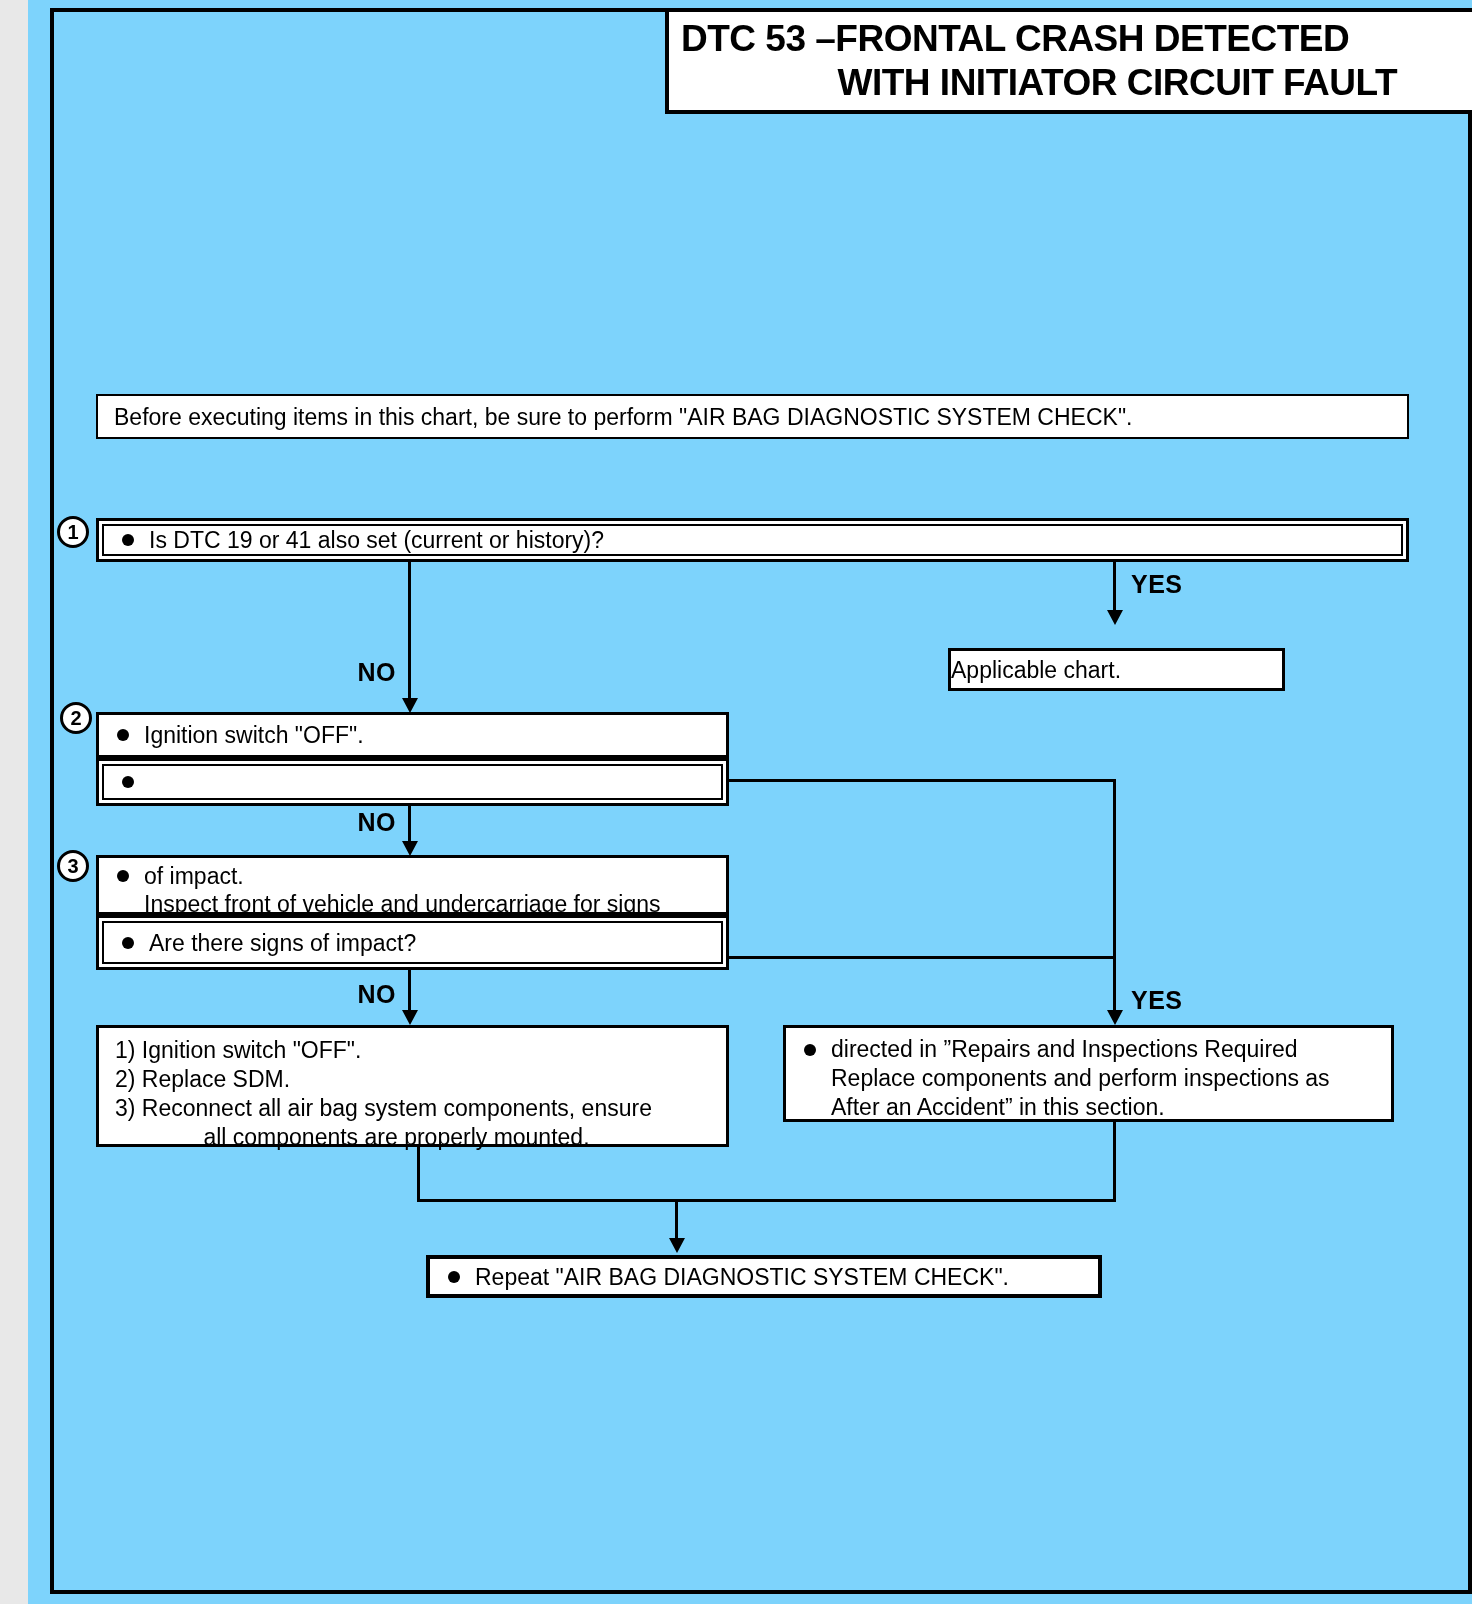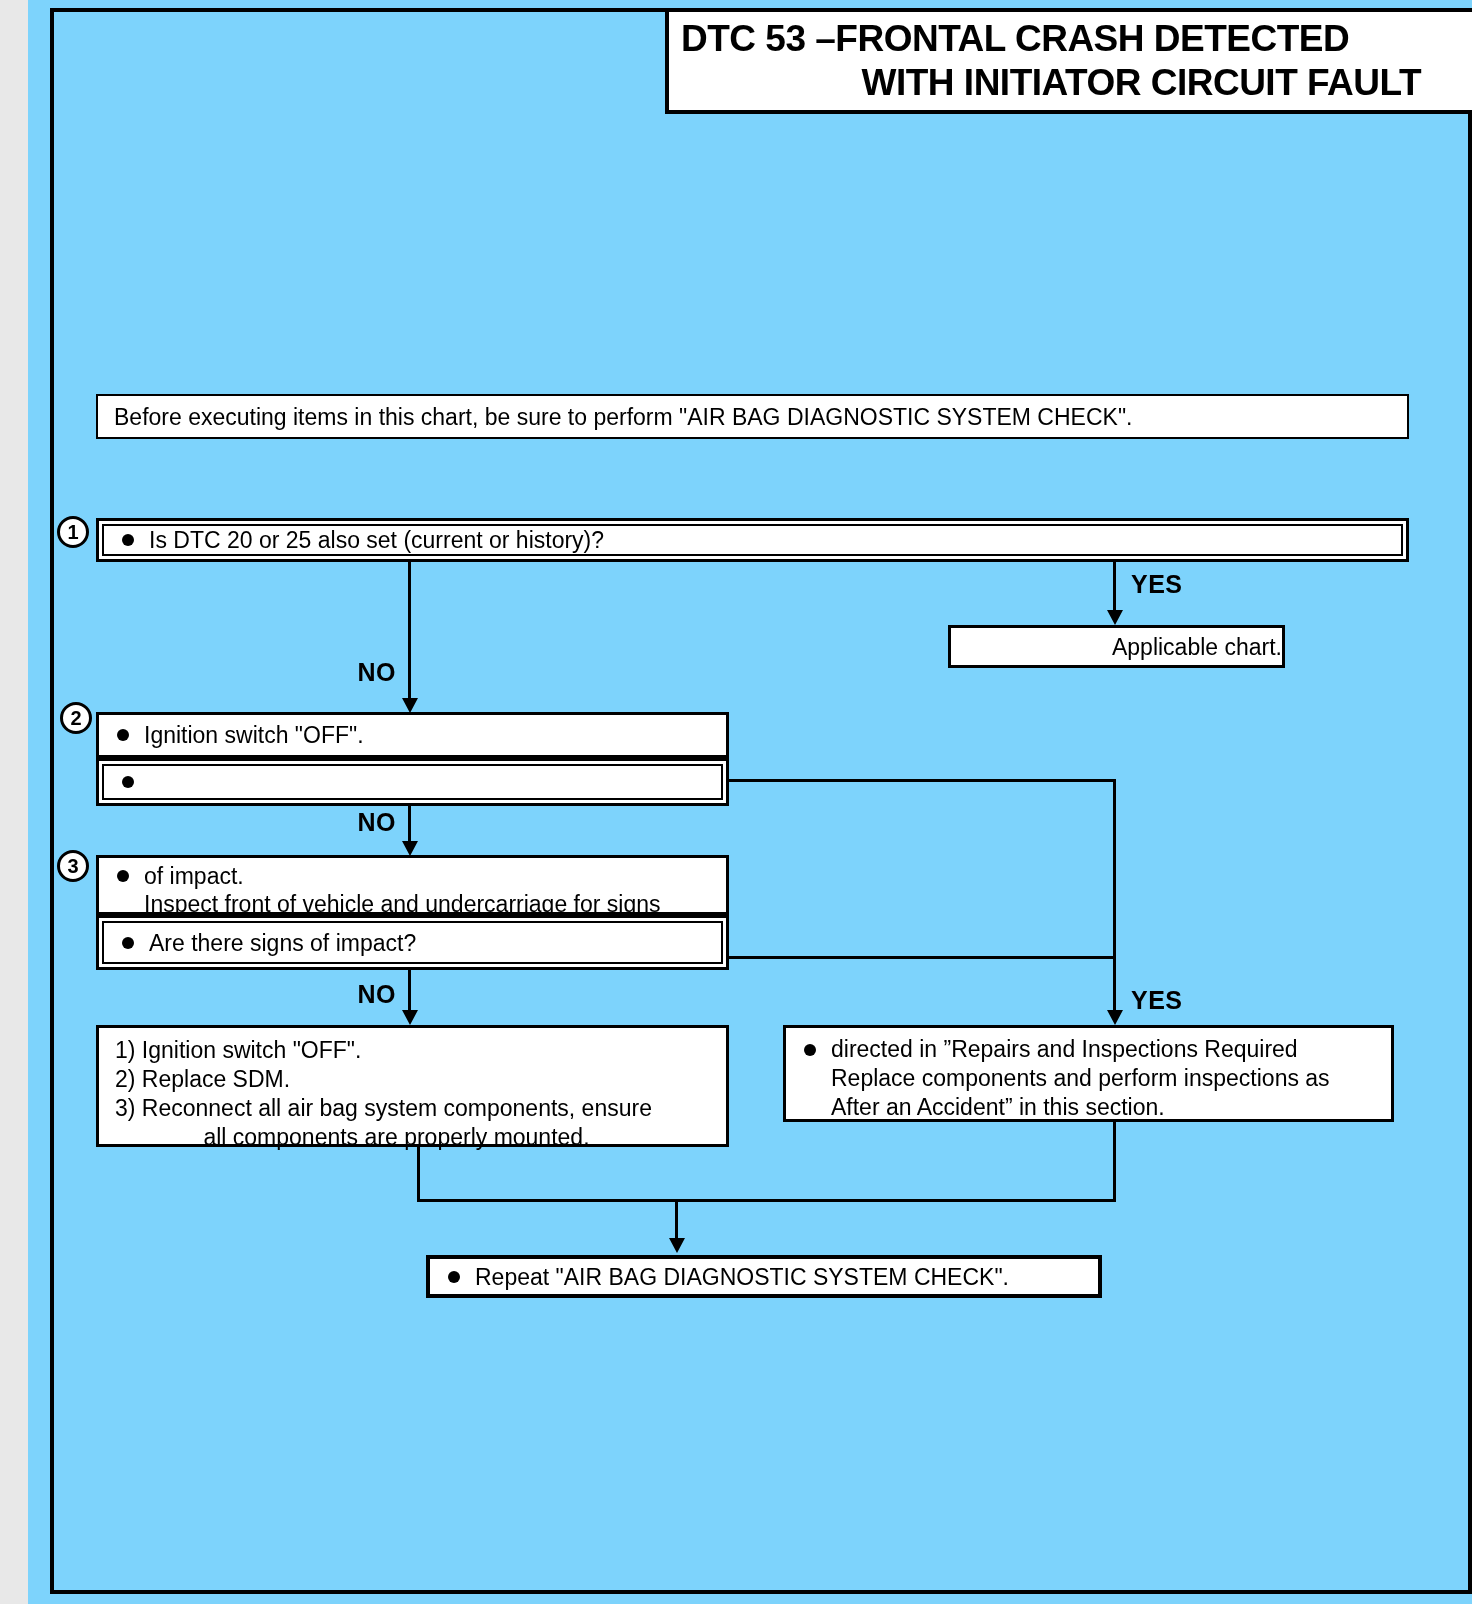--- a/index.html
+++ b/index.html
@@ -52,21 +52,21 @@
     display:flex;align-items:center;justify-content:center;
     font-size:20px;font-weight:bold;background:#fff;
   }
   .titlebox{
     position:absolute;left:637px;top:8px;width:811px;height:106px;
     border:4px solid #000;box-sizing:border-box;background:#fff;
     display:flex;flex-direction:column;justify-content:center;
     font-weight:bold;font-size:37px;line-height:44px;letter-spacing:-0.5px;
   }
   .titlebox .l1{padding-left:12px;white-space:nowrap;}
-  .titlebox .l2{text-align:right;padding-right:51px;white-space:nowrap;}
+  .titlebox .l2{text-align:right;padding-right:75px;white-space:nowrap;}
   .txtcol{display:flex;flex-direction:column;}
   .multi{font-size:23px;line-height:29px;}
 </style>
 </head>
 <body>
 
 <div class="page">
 
   <div class="abs border-rect" style="left:22px;top:8px;width:1422px;height:1586px;"></div>
 
@@ -78,33 +78,33 @@
   <div class="sbox" style="left:68px;top:394px;width:1313px;height:45px;border-width:2px;padding-left:16px;">
     <span>Before executing items in this chart, be sure to perform "AIR BAG DIAGNOSTIC SYSTEM CHECK".</span>
   </div>
 
   <div class="stepnum" style="left:29px;top:516px;">
     <span>1</span>
   </div>
   <div class="dbox" style="left:68px;top:518px;width:1313px;height:44px;">
     <div class="dbox-in">
       <span class="bullet"></span>
-      <span>Is DTC 20 or 25 also set (current or history)?</span>
+      <span>Is DTC 19 or 41 also set (current or history)?</span>
     </div>
   </div>
 
   <div class="vline" style="left:380px;top:562px;height:138px;"></div>
   <div class="arrow-down" style="left:374px;top:698px;"></div>
   <div class="lbl no" style="left:280px;top:658px;">NO</div>
 
   <div class="vline" style="left:1085px;top:562px;height:50px;"></div>
   <div class="arrow-down" style="left:1079px;top:610px;"></div>
   <div class="lbl" style="left:1103px;top:570px;">YES</div>
 
-  <div class="sbox" style="left:920px;top:625px;width:337px;height:43px;justify-content:flex-end;">
+  <div class="sbox" style="left:920px;top:648px;width:337px;height:43px;justify-content:flex-start;">
     <span>Applicable chart.</span>
   </div>
 
   <div class="stepnum" style="left:32px;top:702px;">
     <span>2</span>
   </div>
   <div class="sbox" style="left:68px;top:712px;width:633px;height:46px;">
     <span class="bullet"></span>
     <span>Ignition switch "OFF".</span>
   </div>

